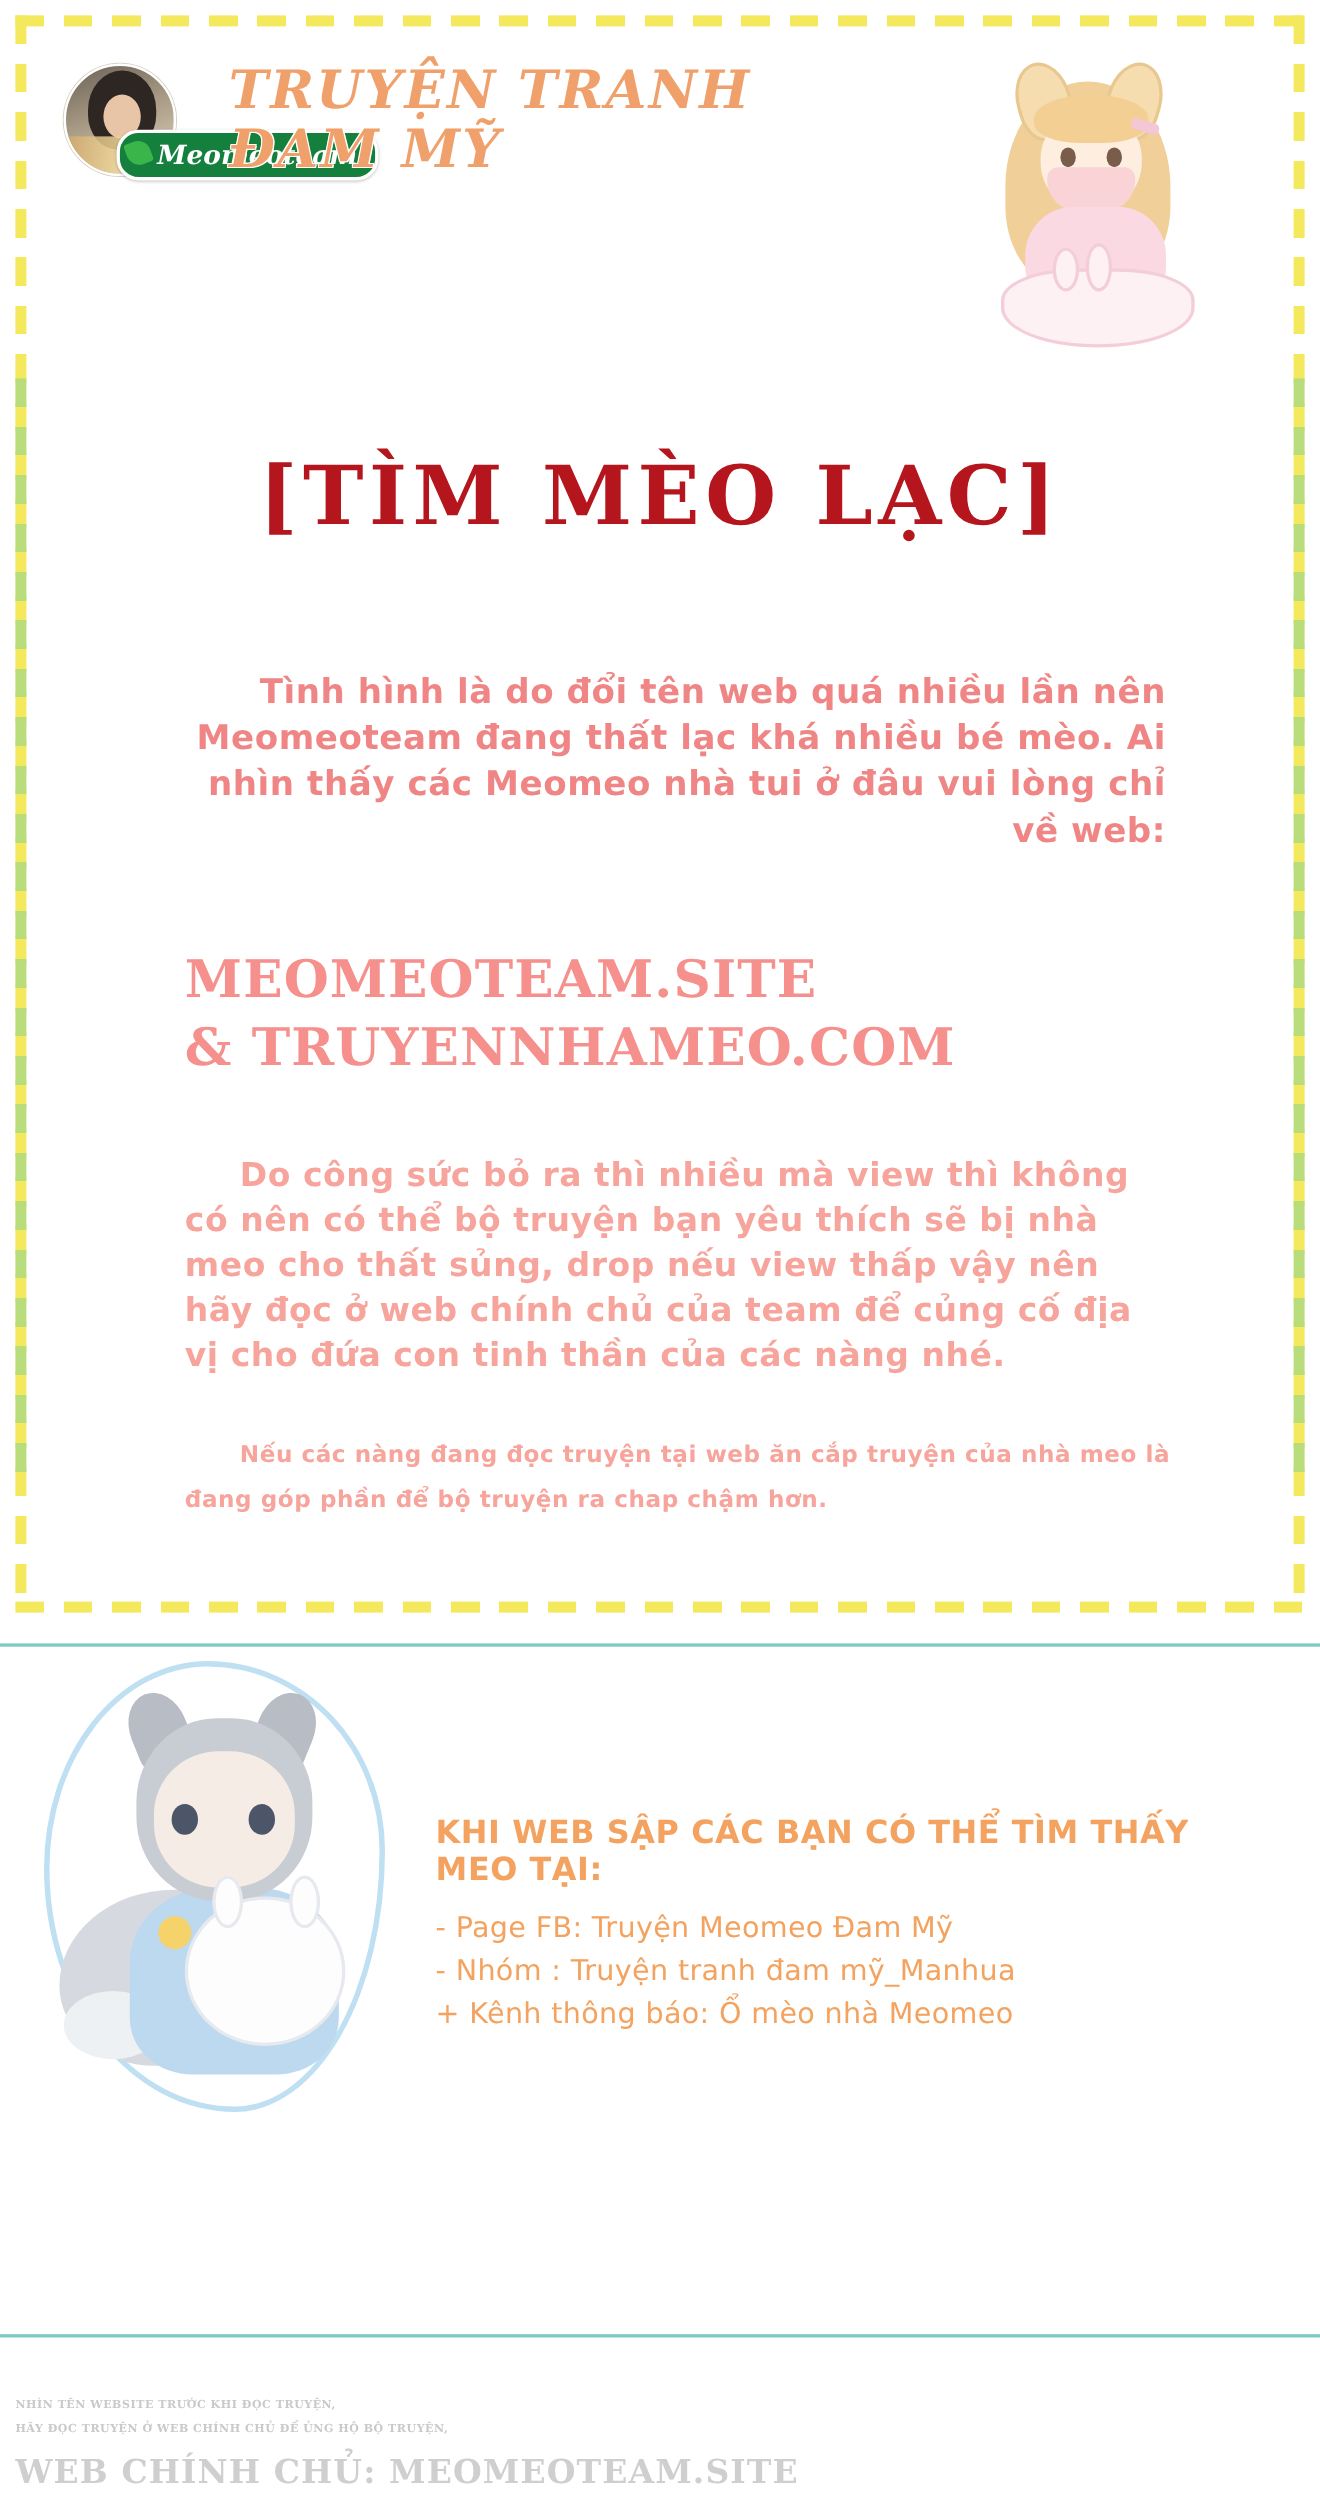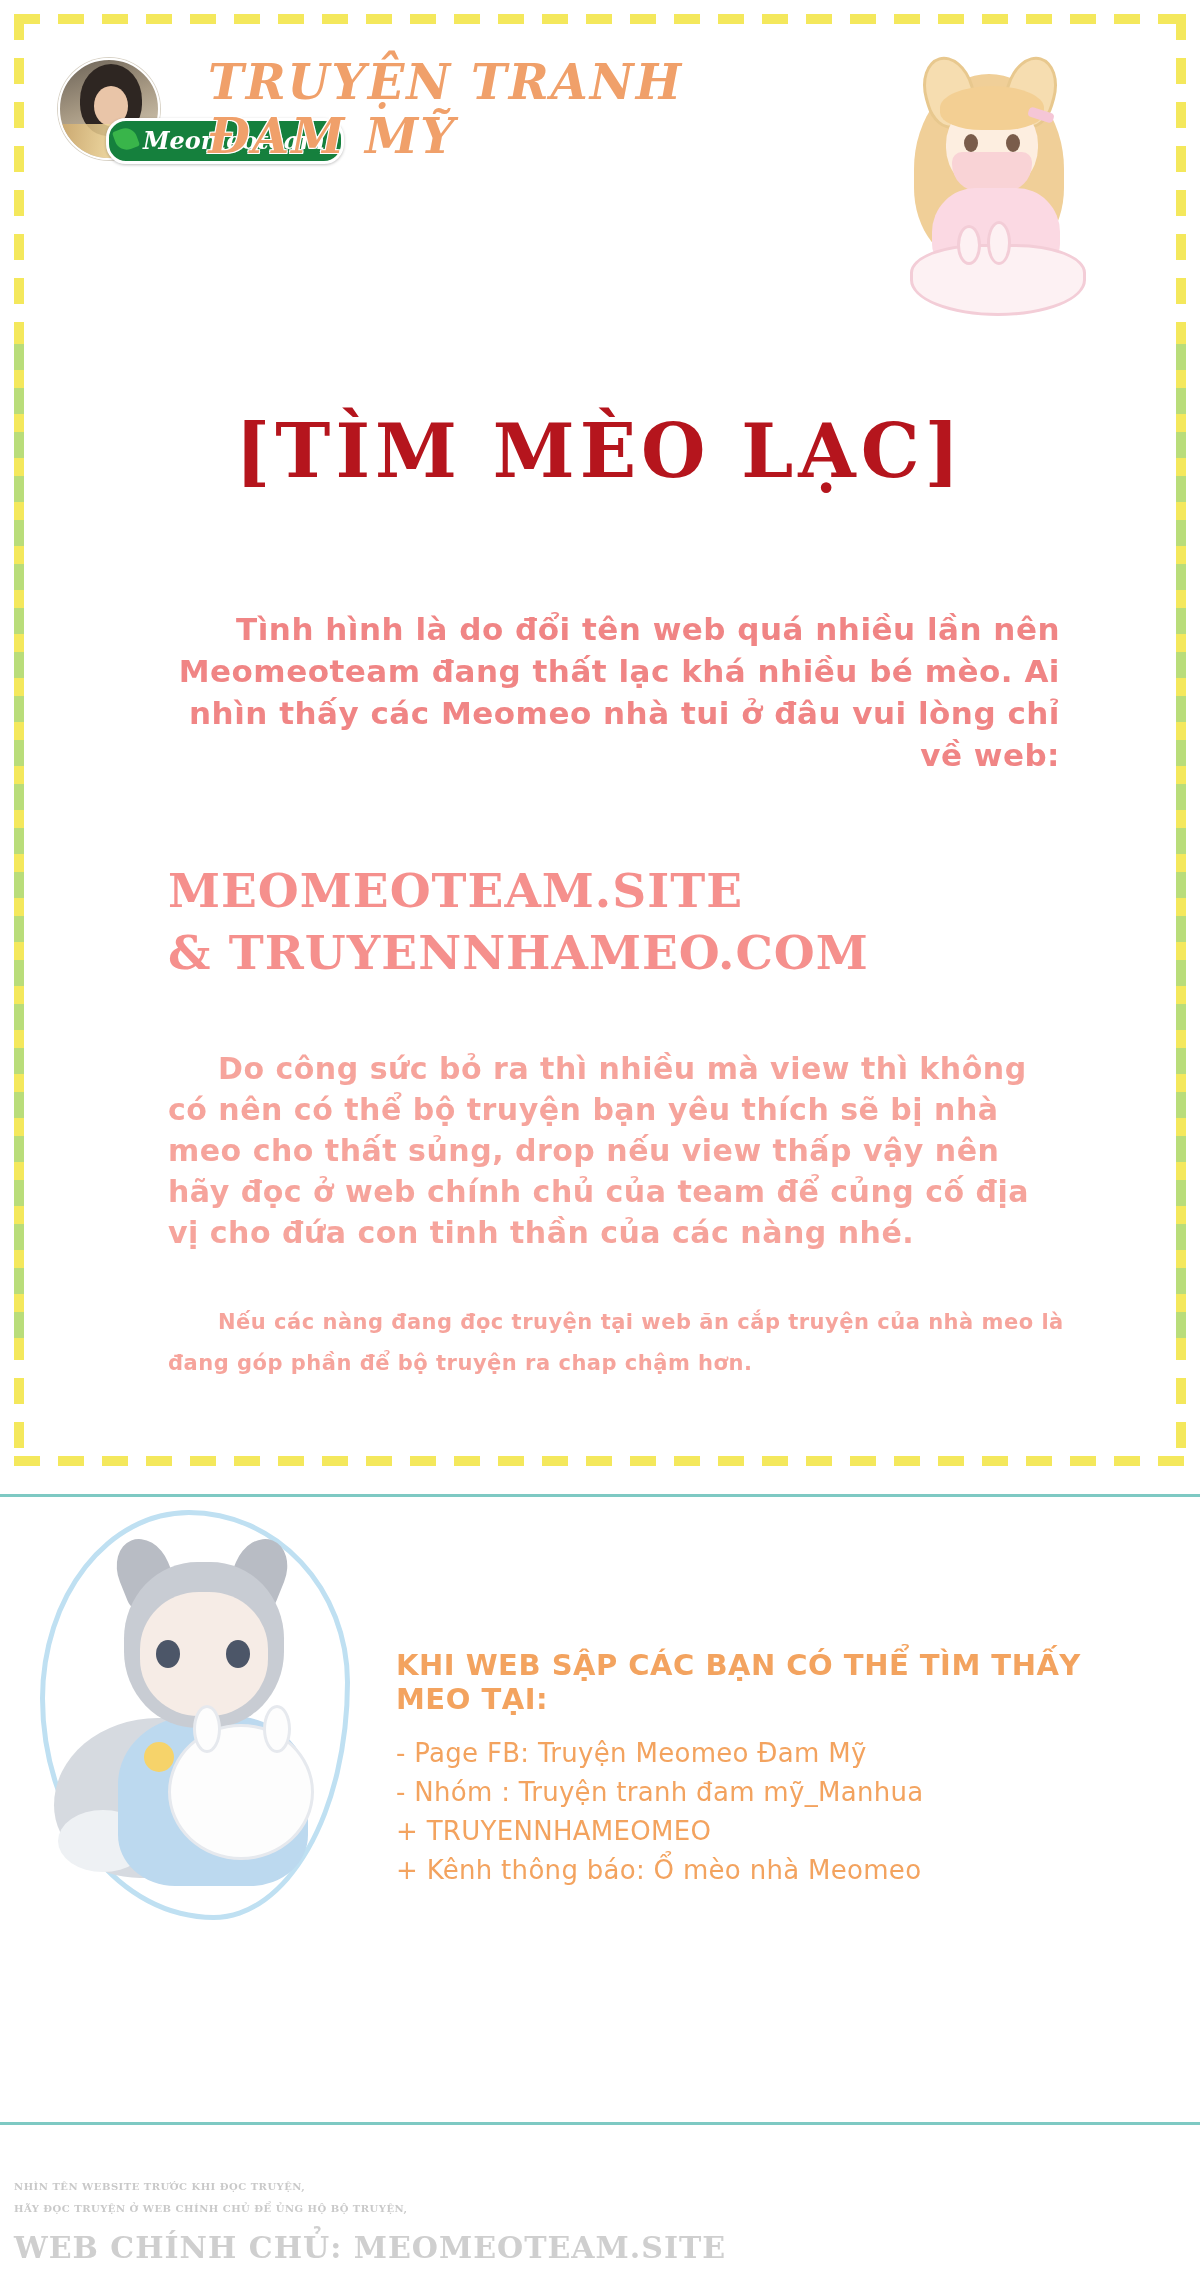--- a/index.html
+++ b/index.html
@@ -598,21 +598,20 @@
     <div class="w-plush-ear"></div>
     <div class="w-plush-ear2"></div>
   </div>
   <div class="w-flower"></div>
 </div>
 
 <div class="contact">
   <div class="contact-title">KHI WEB SẬP CÁC BẠN CÓ THỂ TÌM THẤY MEO TẠI:</div>
   <div class="contact-line">- Page FB: Truyện Meomeo Đam Mỹ</div>
   <div class="contact-line">- Nhóm : Truyện tranh đam mỹ_Manhua</div>
-  <div class="contact-line">+ TRUYENNHAMEOMEO</div>
   <div class="contact-line">+ Kênh thông báo: Ổ mèo nhà Meomeo</div>
 </div>
 
 <div class="footer">
   <div class="footer-small">NHÌN TÊN WEBSITE TRƯỚC KHI ĐỌC TRUYỆN,</div>
   <div class="footer-small">HÃY ĐỌC TRUYỆN Ở WEB CHÍNH CHỦ ĐỂ ỦNG HỘ BỘ TRUYỆN,</div>
   <div class="footer-big">WEB CHÍNH CHỦ: MEOMEOTEAM.SITE</div>
 </div>
 
 </body></html>

